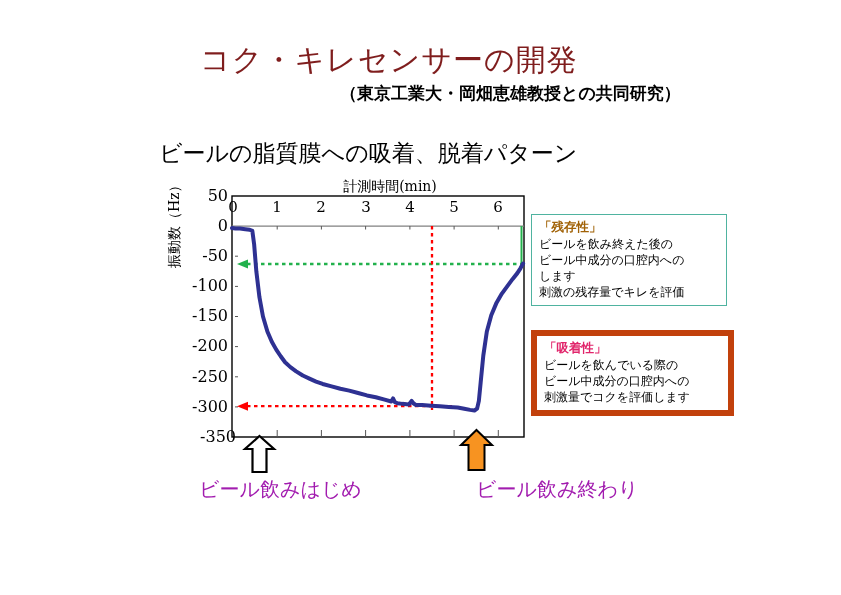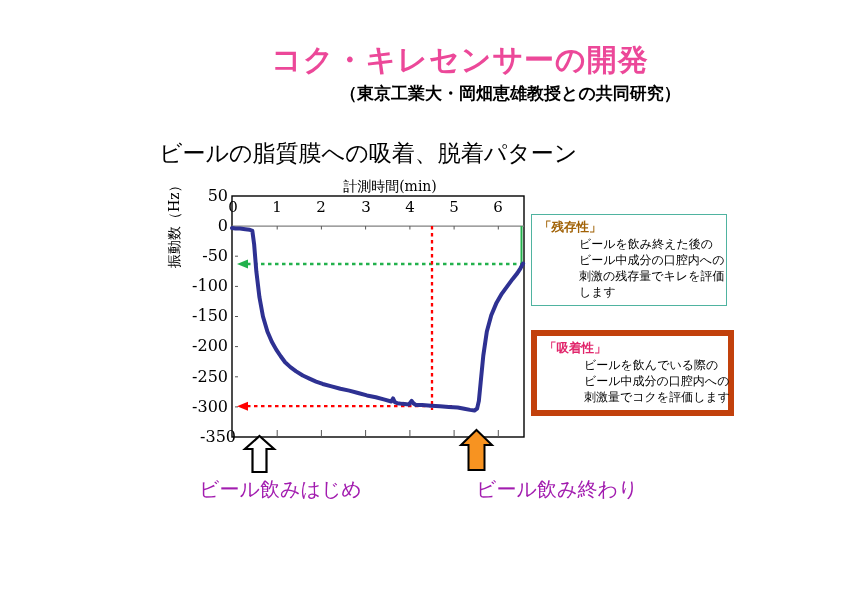--- a/index.html
+++ b/index.html
@@ -23,25 +23,24 @@
   }
 
   
   #title-main {
     position: absolute;
     left: 200px;
     top: 40px;
     width: 520px;
     font-family: "DejaVu Sans", "Liberation Sans", sans-serif;
     font-size: 30px;
-    font-weight: 700;
-    color: #ec4899;
+    font-weight: 400;
+    color: #7f1d1d;
     letter-spacing: 1px;
     white-space: nowrap;
-    text-align: center;
   }
   #title-sub {
     position: absolute;
     left: 340px;
     top: 82px;
     width: 460px;
     font-family: "DejaVu Serif", "Liberation Serif", serif;
     font-size: 17px;
     font-weight: 700;
     color: #000000;
@@ -136,21 +135,21 @@
     border: 6px solid #c2410c;
   }
   .callout-title {
     font-weight: 700;
     font-size: 12.5px;
     display: block;
     margin-bottom: 1px;
   }
   #retention-title { color: #a16207; }
   #adsorption-title { color: #E1256B; }
-  .callout-line { display: block; white-space: nowrap; margin-left: 40px; }
+  .callout-line { display: block; white-space: nowrap; }
 
   
   .arrow-label {
     position: absolute;
     font-family: "DejaVu Sans", "Liberation Sans", sans-serif;
     font-size: 20px;
     color: #a21caf;
     white-space: nowrap;
   }
   #label-start { left: 199px; top: 476px; }
@@ -232,22 +231,22 @@
     <div class="x-tick-label" style="left:356px; top:198px;">3</div>
     <div class="x-tick-label" style="left:400px; top:198px;">4</div>
     <div class="x-tick-label" style="left:444px; top:198px;">5</div>
     <div class="x-tick-label" style="left:488px; top:198px;">6</div>
   </div>
 
   <div class="callout" id="callout-retention">
     <span class="callout-title" id="retention-title">「残存性」</span>
     <span class="callout-line">ビールを飲み終えた後の</span>
     <span class="callout-line">ビール中成分の口腔内への</span>
+    <span class="callout-line">します</span>
     <span class="callout-line">刺激の残存量でキレを評価</span>
-    <span class="callout-line">します</span>
   </div>
 
   <div class="callout" id="callout-adsorption">
     <span class="callout-title" id="adsorption-title">「吸着性」</span>
     <span class="callout-line">ビールを飲んでいる際の</span>
     <span class="callout-line">ビール中成分の口腔内への</span>
     <span class="callout-line">刺激量でコクを評価します</span>
   </div>
 
   <div class="arrow-label" id="label-start">ビール飲みはじめ</div>

